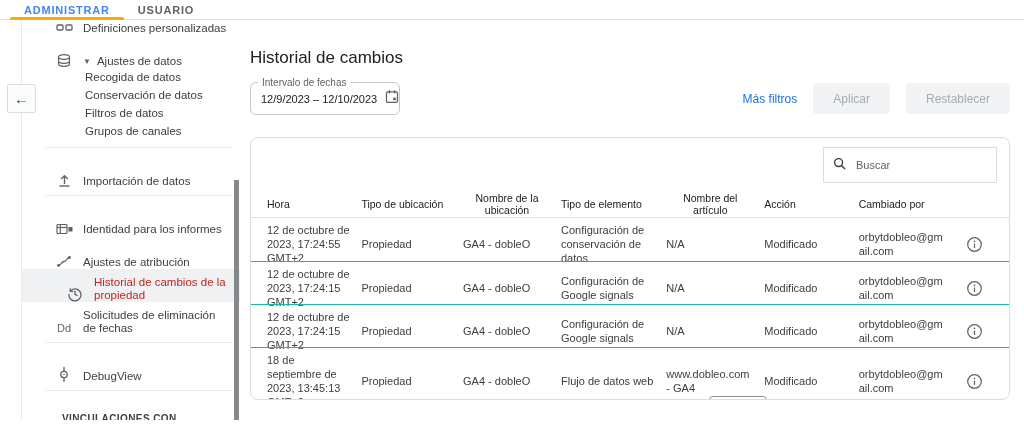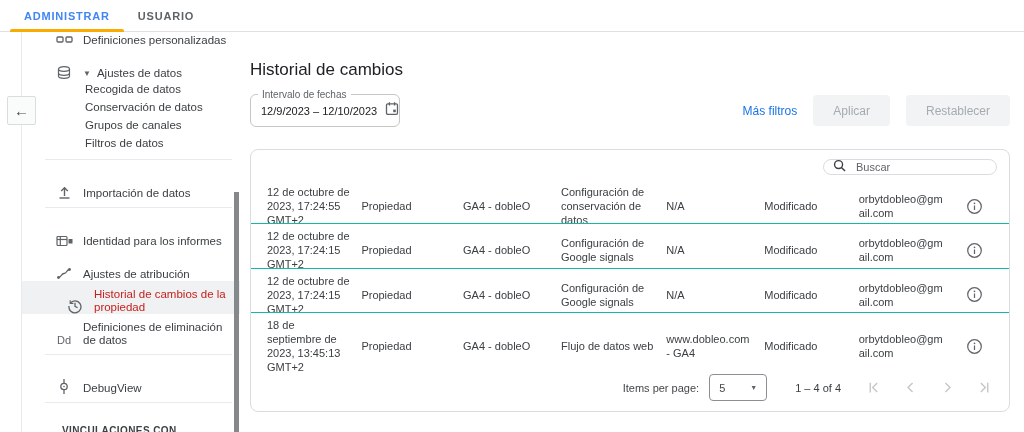--- a/index.html
+++ b/index.html
@@ -4,21 +4,21 @@
 <style>
   * { box-sizing: border-box; }
   html,body { margin:0; padding:0; }
   body {
     width:1024px; height:432px; overflow:hidden;
     font-family:"Liberation Sans", sans-serif;
     color:#202124; background:#fff;
   }
 
   
-  .topbar { height:32px; border-bottom:1px solid #e0e0e0; display:flex; align-items:stretch; padding-left:10px; background:#fff; }
+  .topbar { height:20px; border-bottom:1px solid #e0e0e0; display:flex; align-items:stretch; padding-left:10px; background:#fff; }
   .tab { padding:0 14px; display:flex; align-items:center; font-size:11px; font-weight:700; letter-spacing:.8px; color:#5f6368; position:relative; cursor:pointer; }
   .tab.active { color:#4285f4; }
   .tab.active::after { content:""; position:absolute; left:0; right:0; bottom:-1px; height:3px; background:#f9ab00; border-radius:2px 2px 0 0; }
 
   
   .shell { display:flex; height:400px; }
 
   .leftrail { width:22px; flex:none; border-right:1px solid #e8eaed; position:relative; }
   .collapse-btn { position:absolute; top:64px; left:7px; width:29px; height:29px; background:#fafbfb; border:1px solid #dadce0; border-radius:2px;
     display:flex; align-items:center; justify-content:center; color:#444746; font-size:15px; z-index:3; cursor:pointer; }
@@ -44,21 +44,21 @@
   .datefield { position:relative; width:150px; height:33px; border:1px solid #c4c7c5; border-radius:6px; display:flex; align-items:center; padding:0 10px; gap:8px; cursor:pointer; background:#fff; }
   .datefield .dlabel { position:absolute; top:-6px; left:7px; background:#fff; padding:0 4px; font-size:10px; color:#5f6368; white-space:nowrap; }
   .datefield .dvalue { font-size:11px; color:#202124; flex:1; white-space:nowrap; }
   .controls-right { margin-left:auto; display:flex; align-items:center; gap:16px; }
   .link { color:#1a73e8; font-size:12px; font-weight:400; cursor:pointer; white-space:nowrap; }
   .btn-disabled { background:#f2f3f4; color:#a6abb0; font-size:12px; font-weight:500; border:none; border-radius:4px; padding:0 20px; height:31px; cursor:default; font-family:inherit; }
 
   
   .card { margin-top:22px; border:1px solid #dadce0; border-radius:8px; height:263px; display:flex; flex-direction:column; overflow:hidden; background:#fff; }
   .search-row { display:flex; justify-content:flex-end; padding:9px 12px 5px; }
-  .searchbox { width:174px; height:16px; border:1px solid #dadce0; border-radius:12px; display:flex; align-items:center; padding:0 9px; gap:8px; background:#fff; }
+  .searchbox { width:174px; height:36px; border:1px solid #dadce0; border-radius:0; display:flex; align-items:center; padding:0 9px; gap:8px; background:#fff; }
   .searchbox input { border:none; outline:none; font-size:11px; width:100%; font-family:inherit; color:#202124; background:transparent; }
   .searchbox input::placeholder { color:#5f6368; }
 
   .thead, .trow { display:grid; grid-template-columns:13% 14% 13.5% 14.5% 13.5% 13% 13.5% 5%; padding:0 16px; align-items:center; }
   .thead { font-size:10.5px; color:#202124; min-height:30px; border-bottom:1px solid #e0e0e0; line-height:12px; padding-top:4px; padding-bottom:4px; }
   .th { padding-right:10px; }
   .th.center { text-align:center; }
   .trow { font-size:11px; color:#3c4043; min-height:43px; line-height:14px; padding-top:5px; padding-bottom:5px; }
   .trow + .trow { border-top:1px solid #14b8a6; }
   .td { padding-right:10px; overflow-wrap:anywhere; }
@@ -118,24 +118,24 @@
       <span>Ajustes de datos</span>
     </div>
 
     <div class="sb-sub">
       <span>Recogida de datos</span>
     </div>
     <div class="sb-sub">
       <span>Conservación de datos</span>
     </div>
     <div class="sb-sub">
+      <span>Filtros de datos</span>
+    </div>
+    <div class="sb-sub">
       <span>Grupos de canales</span>
-    </div>
-    <div class="sb-sub">
-      <span>Filtros de datos</span>
     </div>
 
     <div class="sb-divider"></div>
 
     <div class="sb-item">
       <span class="sb-ico">
         <svg width="15" height="15" viewBox="0 0 15 15" fill="none" stroke="#5f6368" stroke-width="1.4">
             <path d="M7.5 11 V3"></path>
             <path d="M4.2 6 L7.5 2.7 L10.8 6"></path>
             <path d="M2.5 13 H12.5"></path>
@@ -177,21 +177,21 @@
             <path d="M8 4.8 V8.3 L10.6 9.8"></path>
           </svg>
       </span>
       <span style="max-width:150px;">Historial de cambios de la propiedad</span>
     </div>
 
     <div class="sb-item">
       <span class="sb-ico">
         <span class="dd-glyph">Dd</span>
       </span>
-      <span style="max-width:150px;">Definiciones de eliminación de datos</span>
+      <span style="max-width:150px;">Solicitudes de eliminación de fechas</span>
     </div>
 
     <div class="sb-divider"></div>
 
     <div class="sb-item">
       <span class="sb-ico">
         <svg width="12" height="17" viewBox="0 0 12 17" fill="none" stroke="#5f6368" stroke-width="1.3">
             <path d="M6 1 V5"></path>
             <circle cx="6" cy="8.5" r="3.2"></circle>
             <path d="M6 12 V16"></path>
@@ -236,20 +236,30 @@
           <span>
             <svg width="13" height="13" viewBox="0 0 14 14" fill="none" stroke="#3c4043" stroke-width="1.5">
                 <circle cx="6" cy="6" r="4.3"></circle>
                 <path d="M9.3 9.3 L13 13"></path>
               </svg>
           </span>
           <input type="text" placeholder="Buscar" style="">
         </div>
       </div>
 
+      <div class="thead">
+        <div class="th">Hora</div>
+        <div class="th">Tipo de ubicación</div>
+        <div class="th center">Nombre de la ubicación</div>
+        <div class="th">Tipo de elemento</div>
+        <div class="th center">Nombre del artículo</div>
+        <div class="th">Acción</div>
+        <div class="th">Cambiado por</div>
+        <div class="th"></div>
+      </div>
 
       <div class="trow">
         <div class="td">12 de octubre de 2023, 17:24:55 GMT+2</div>
         <div class="td">Propiedad</div>
         <div class="td">GA4 - dobleO</div>
         <div class="td">Configuración de conservación de datos</div>
         <div class="td">N/A</div>
         <div class="td">Modificado</div>
         <div class="td email">orbytdobleo@gmail.com</div>
         <div class="td info-cell">

